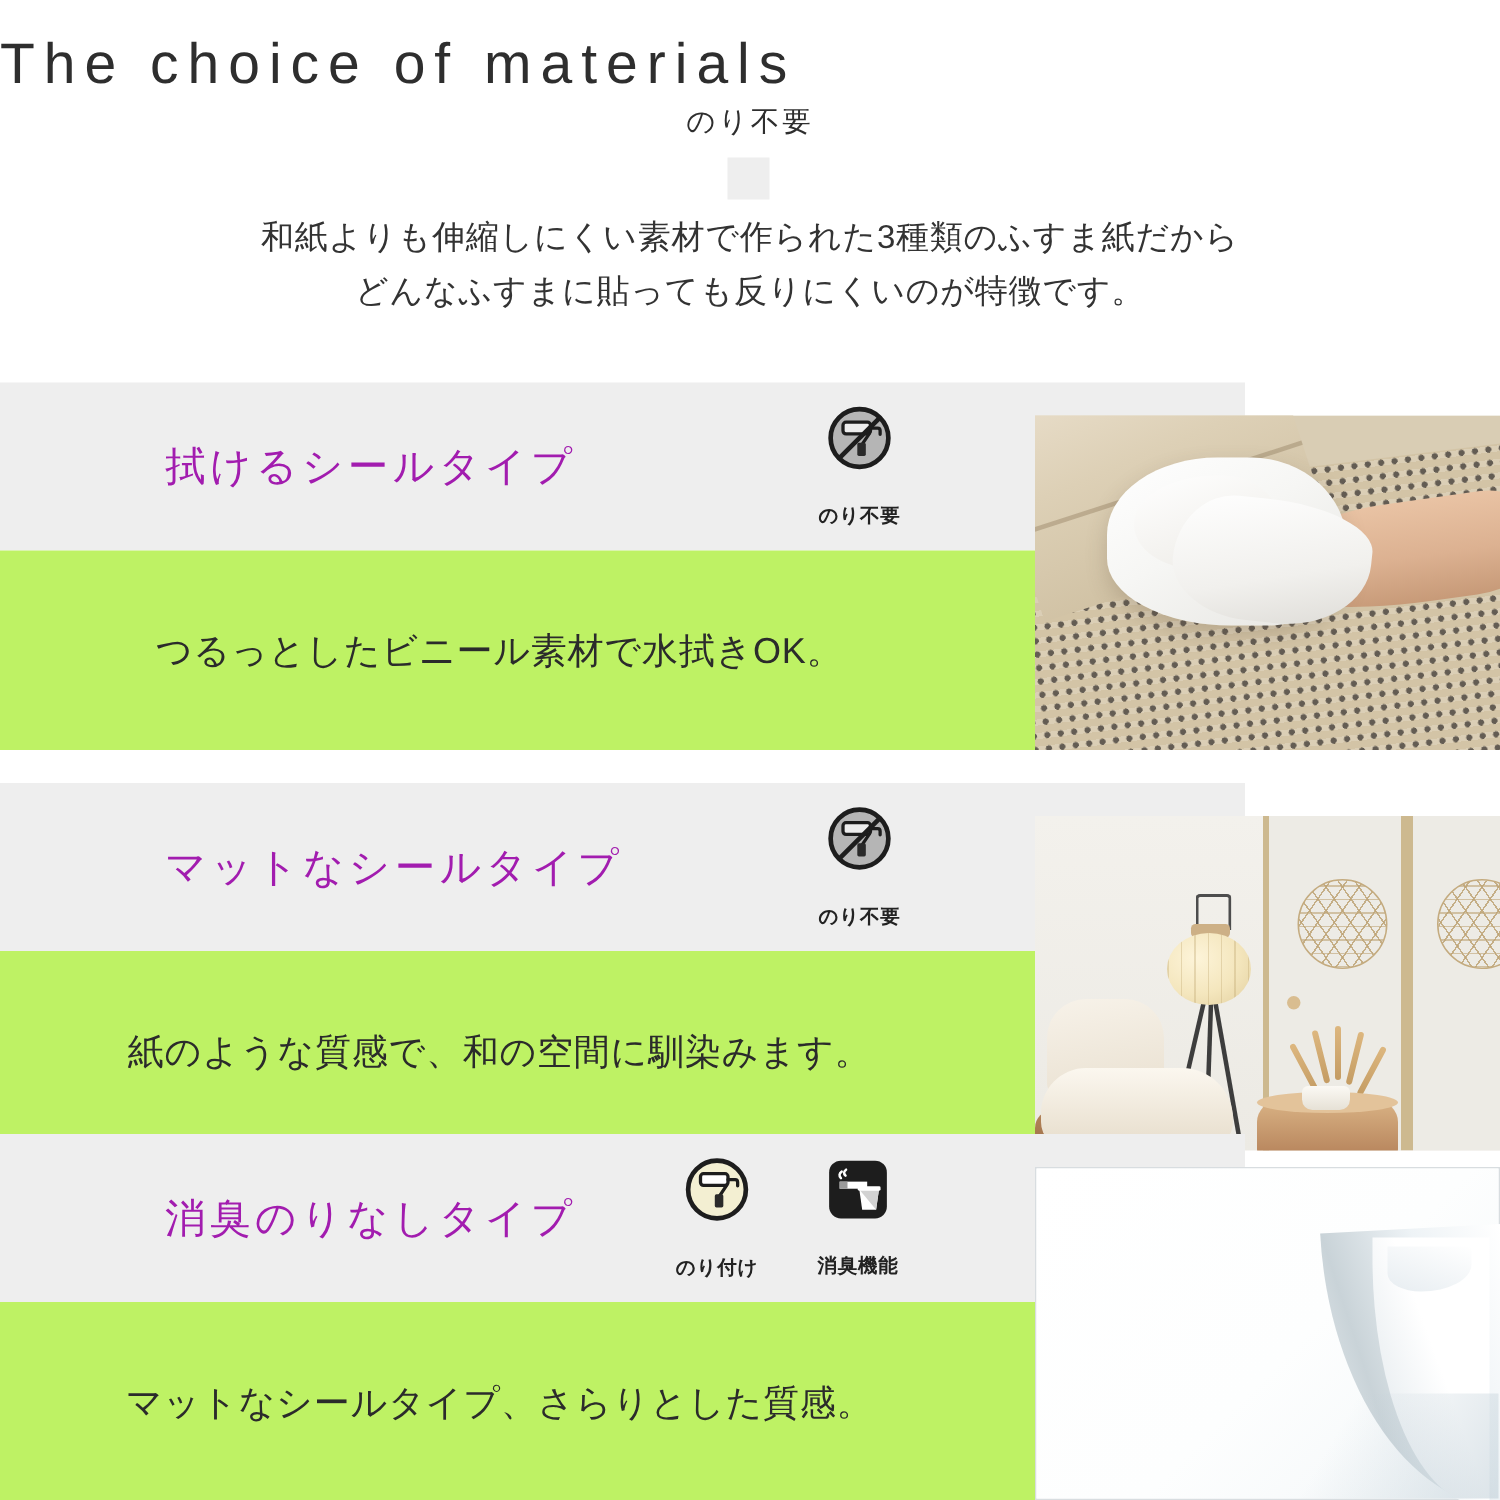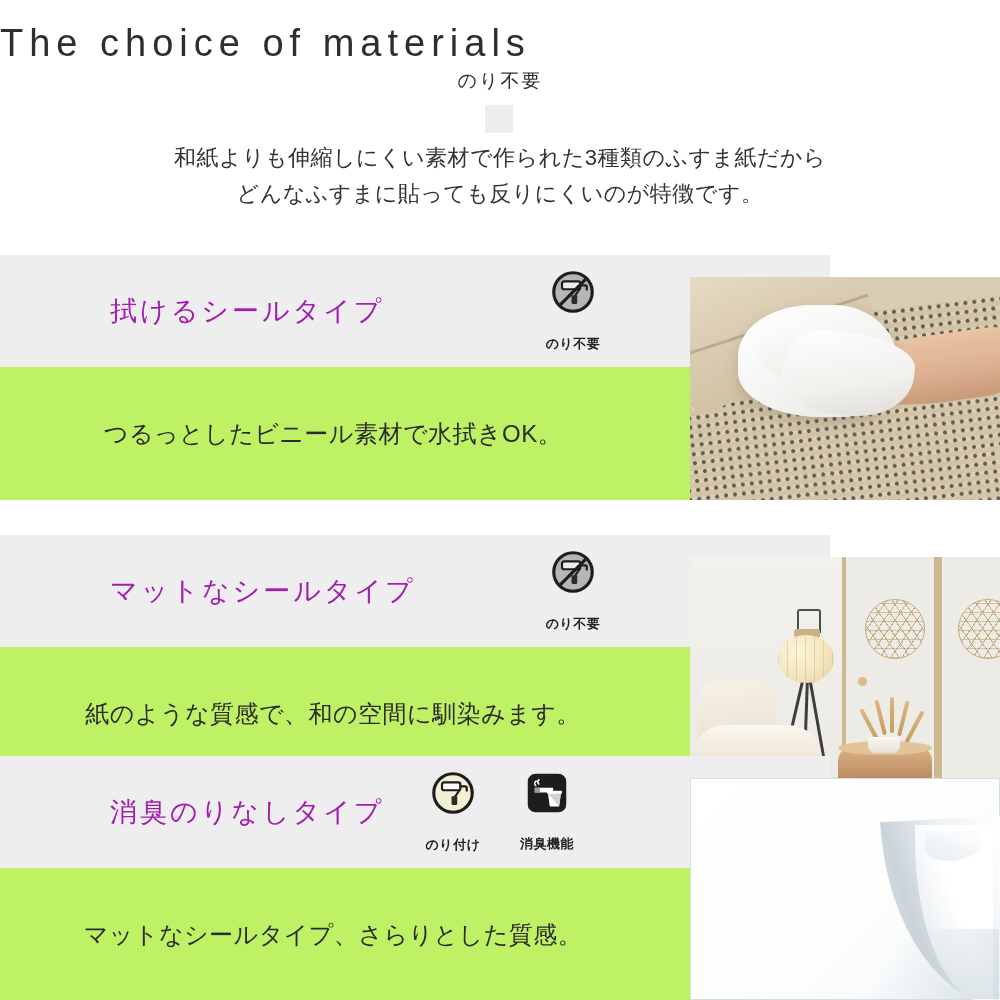--- a/index.html
+++ b/index.html
@@ -60,21 +60,21 @@
     font-size: 22px;
     line-height: 36px;
     letter-spacing: 0.5px;
     color: #333333;
   }
   .lead div { white-space: nowrap; }
 
   
   .section { position: absolute; left: 0; width: 1000px; }
   .sec1 { top: 255px; height: 245px; }
-  .sec2 { top: 535px; height: 245px; }
+  .sec2 { top: 522px; height: 245px; }
   .sec3 { top: 756px; height: 244px; }
 
   .band {
     position: absolute;
     left: 0; top: 0;
     width: 830px;
     height: 112px;
     background: #eeeeee;
   }
   .sec3 .band { height: 112px; }
@@ -96,21 +96,21 @@
   .badges {
     position: absolute;
     top: 0;
     height: 112px;
     display: flex;
     align-items: center;
     gap: 18px;
   }
   .badges-1 { left: 535px; }
   .badges-2 { left: 535px; }
-  .badges-3 { left: 415px; align-items: center; }
+  .badges-3 { left: 440px; align-items: center; }
 
   .badge {
     display: flex;
     flex-direction: column;
     align-items: center;
     width: 76px;
   }
   .badge-label {
     margin-top: 21px;
     font-size: 13px;

